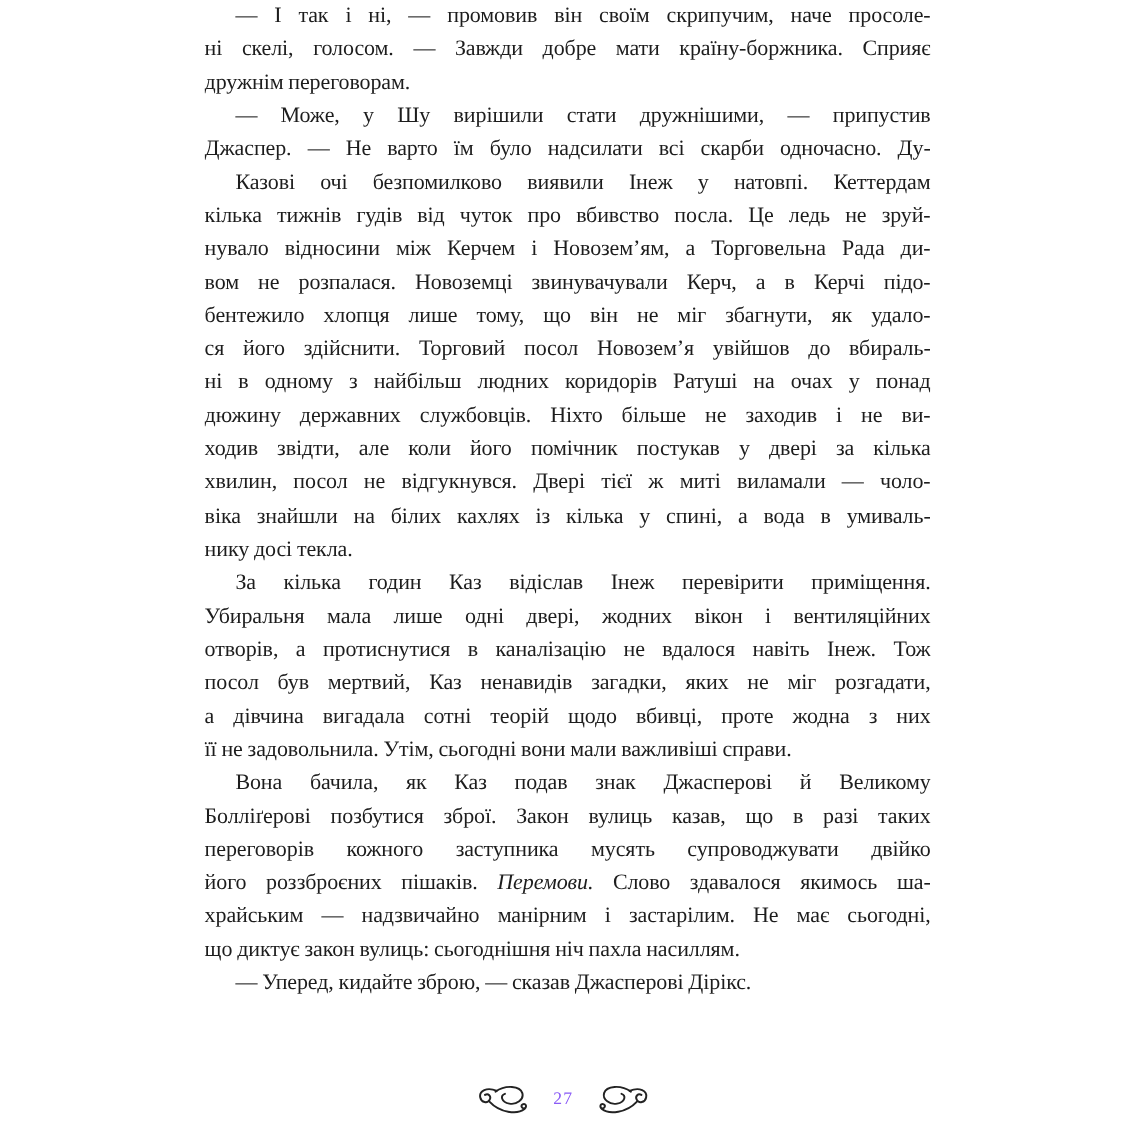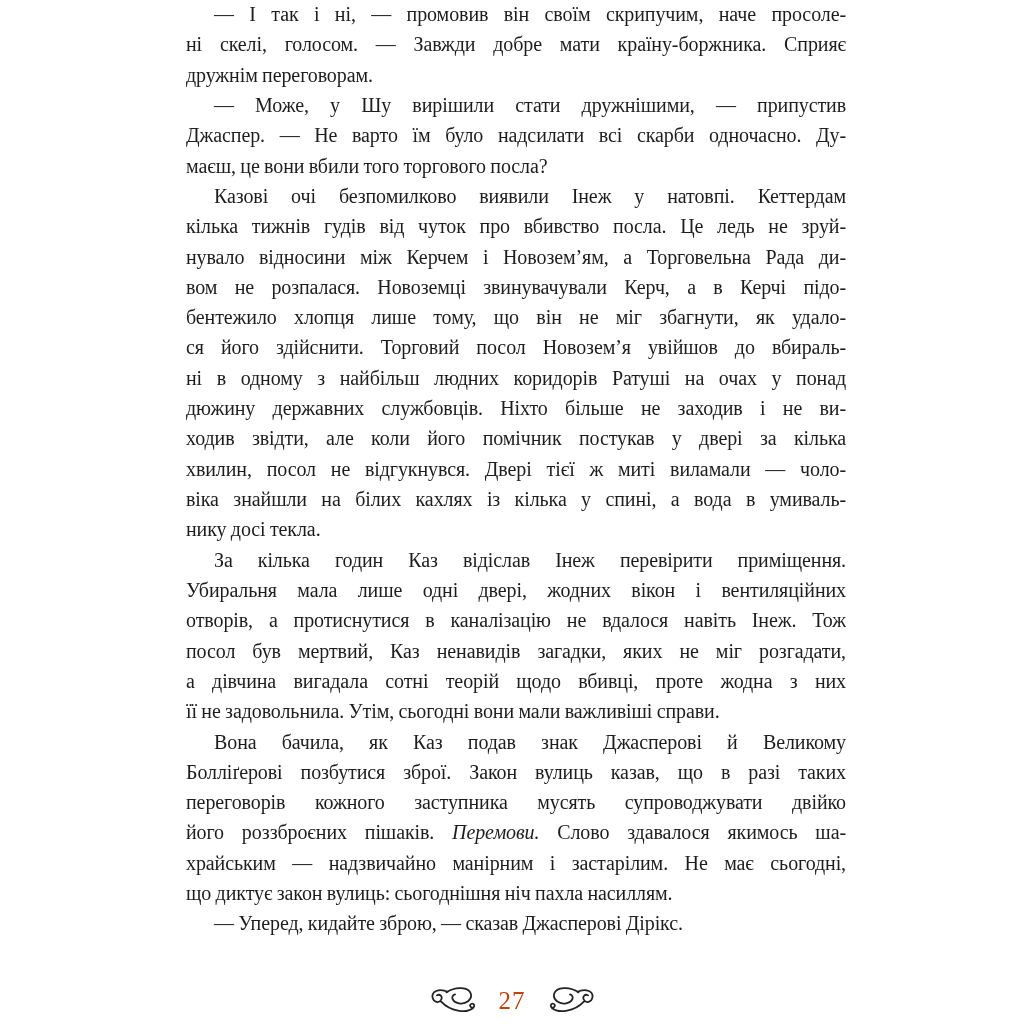--- a/index.html
+++ b/index.html
@@ -49,23 +49,23 @@
     left: 0;
     top: 979px;
     width: 1024px;
     height: 40px;
     display: flex;
     justify-content: center;
     align-items: center;
     gap: 13px;
   }
   .pagenum {
-    font-size: 25px;
+    font-size: 16px;
     letter-spacing: 1px;
-    color: #c2410c;
+    color: #8b5cf6;
     line-height: 1;
     padding-top: 2px;
   }
   .orn {
     display: inline-block;
     width: 58px;
     height: 28px;
   }
   .orn svg {
     display: block;
@@ -80,21 +80,20 @@
 <body>
 
 <div class="page">
 
   <div class="text-block">
       <div class="line indent"><span>— І так і ні, — промовив він своїм скрипучим, наче просоле-</span></div>
       <div class="line"><span>ні скелі, голосом. — Завжди добре мати країну-боржника. Сприяє</span></div>
       <div class="line end"><span>дружнім переговорам.</span></div>
       <div class="line indent"><span>— Може, у Шу вирішили стати дружнішими, — припустив</span></div>
       <div class="line"><span>Джаспер. — Не варто їм було надсилати всі скарби одночасно. Ду-</span></div>
-      <div class="line end"><span>маєш, це вони вбили того торгового посла?</span></div>
       <div class="line indent"><span>Казові очі безпомилково виявили Інеж у натовпі. Кеттердам</span></div>
       <div class="line"><span>кілька тижнів гудів від чуток про вбивство посла. Це ледь не зруй-</span></div>
       <div class="line"><span>нувало відносини між Керчем і Новозем’ям, а Торговельна Рада ди-</span></div>
       <div class="line"><span>вом не розпалася. Новоземці звинувачували Керч, а в Керчі підо-</span></div>
       <div class="line"><span>бентежило хлопця лише тому, що він не міг збагнути, як удало-</span></div>
       <div class="line"><span>ся його здійснити. Торговий посол Новозем’я увійшов до вбираль-</span></div>
       <div class="line"><span>ні в одному з найбільш людних коридорів Ратуші на очах у понад</span></div>
       <div class="line"><span>дюжину державних службовців. Ніхто більше не заходив і не ви-</span></div>
       <div class="line"><span>ходив звідти, але коли його помічник постукав у двері за кілька</span></div>
       <div class="line"><span>хвилин, посол не відгукнувся. Двері тієї ж миті виламали — чоло-</span></div>

